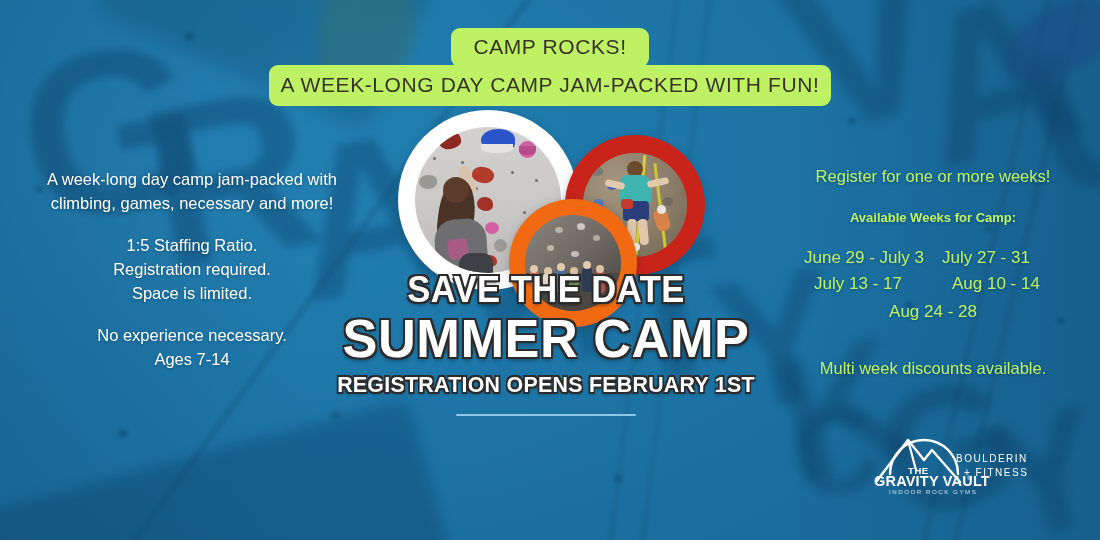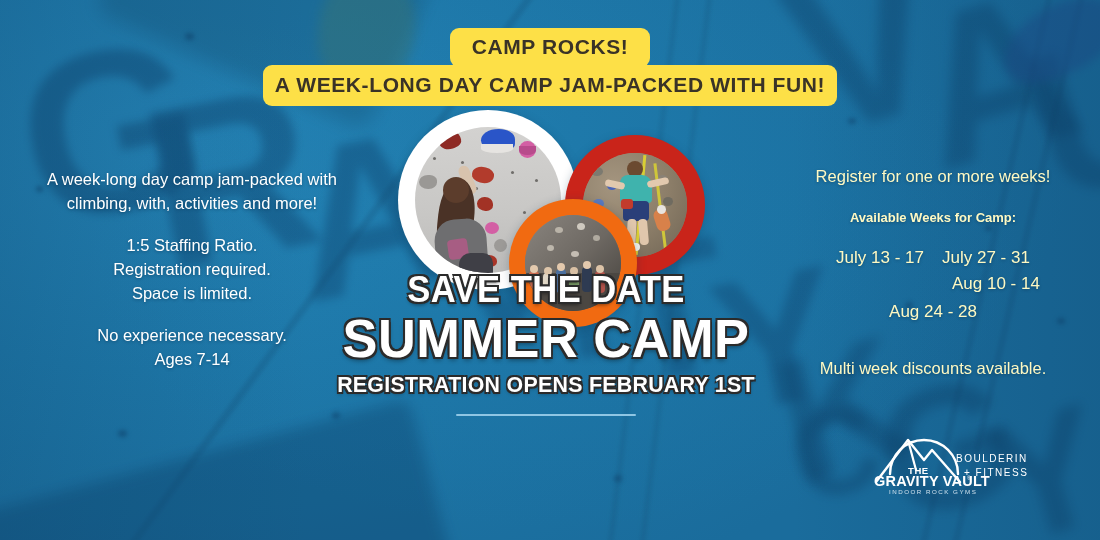--- a/index.html
+++ b/index.html
@@ -134,23 +134,23 @@
   .banner {
     position: absolute;
     top: 28px;
     left: 0; right: 0;
     display: flex;
     flex-direction: column;
     align-items: center;
     z-index: 6;
   }
   .banner-line {
-    background: #fde047;
+    background: #bef264;
     color: #3a3327;
-    font-weight: 700;
+    font-weight: 400;
     letter-spacing: 0.6px;
     border-radius: 9px;
     white-space: nowrap;
   }
   .banner-line-1 {
     font-size: 21px;
     padding: 7px 22px 8px;
     margin-bottom: -2px;
     position: relative;
     z-index: 2;
@@ -291,21 +291,21 @@
   .gap-1 { height: 18px; }
   .gap-2 { height: 18px; }
 
   
   .col-right {
     position: absolute;
     left: 768px;
     top: 165px;
     width: 330px;
     text-align: center;
-    color: #fef9c3;
+    color: #bef264;
     z-index: 5;
     text-shadow: 0 1px 3px rgba(8,45,72,0.45);
   }
   .r-lead {
     font-size: 16.5px;
     line-height: 1.4;
     margin: 0;
   }
   .r-sub {
     font-size: 13px;
@@ -493,37 +493,38 @@
     </div>
   </div>
 
   <div class="banner">
     <div class="banner-line banner-line-1">CAMP ROCKS!</div>
     <div class="banner-line banner-line-2">A WEEK-LONG DAY CAMP JAM-PACKED WITH FUN!</div>
   </div>
 
   <div class="col-left">
     <p>A week-long day camp jam-packed with</p>
-    <p>climbing, with, activities and more!</p>
+    <p>climbing, games, necessary and more!</p>
     <div class="gap-1"></div>
     <p>1:5 Staffing Ratio.</p>
     <p>Registration required.</p>
     <p>Space is limited.</p>
     <div class="gap-2"></div>
     <p>No experience necessary.</p>
     <p>Ages 7-14</p>
   </div>
 
   <div class="col-right">
     <p class="r-lead">Register for one or more weeks!</p>
     <p class="r-sub">Available Weeks for Camp:</p>
 
     <div class="weeks">
       <div class="weeks-grid">
         <div class="weeks-col-a">
+          <div>June 29 - July 3</div>
           <div>July 13 - 17</div>
         </div>
         <div class="weeks-col-b">
           <div>July 27 - 31</div>
           <div>Aug 10 - 14</div>
         </div>
       </div>
       <div class="weeks-last">Aug 24 - 28</div>
     </div>
 

